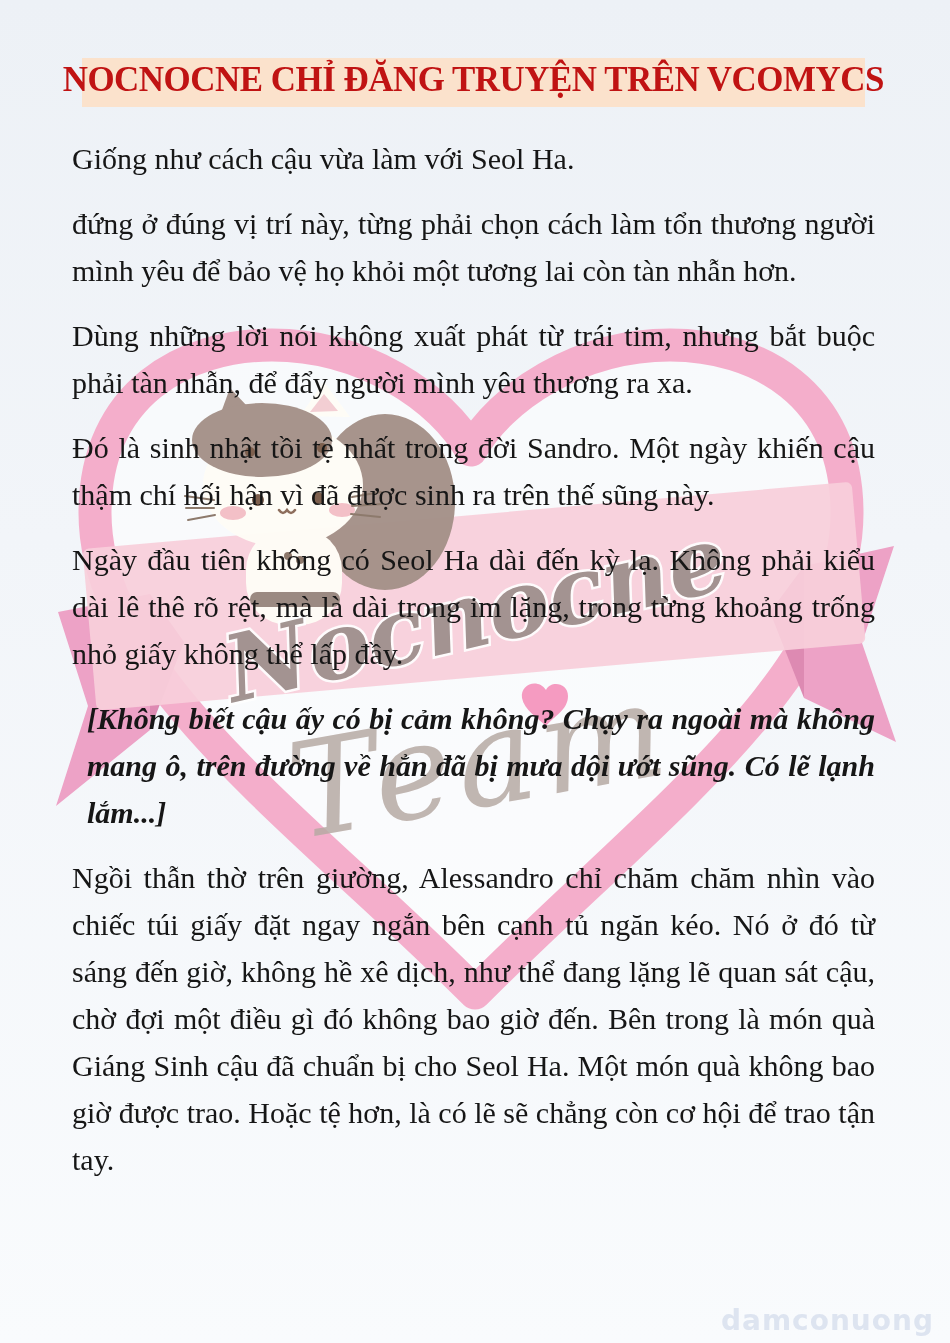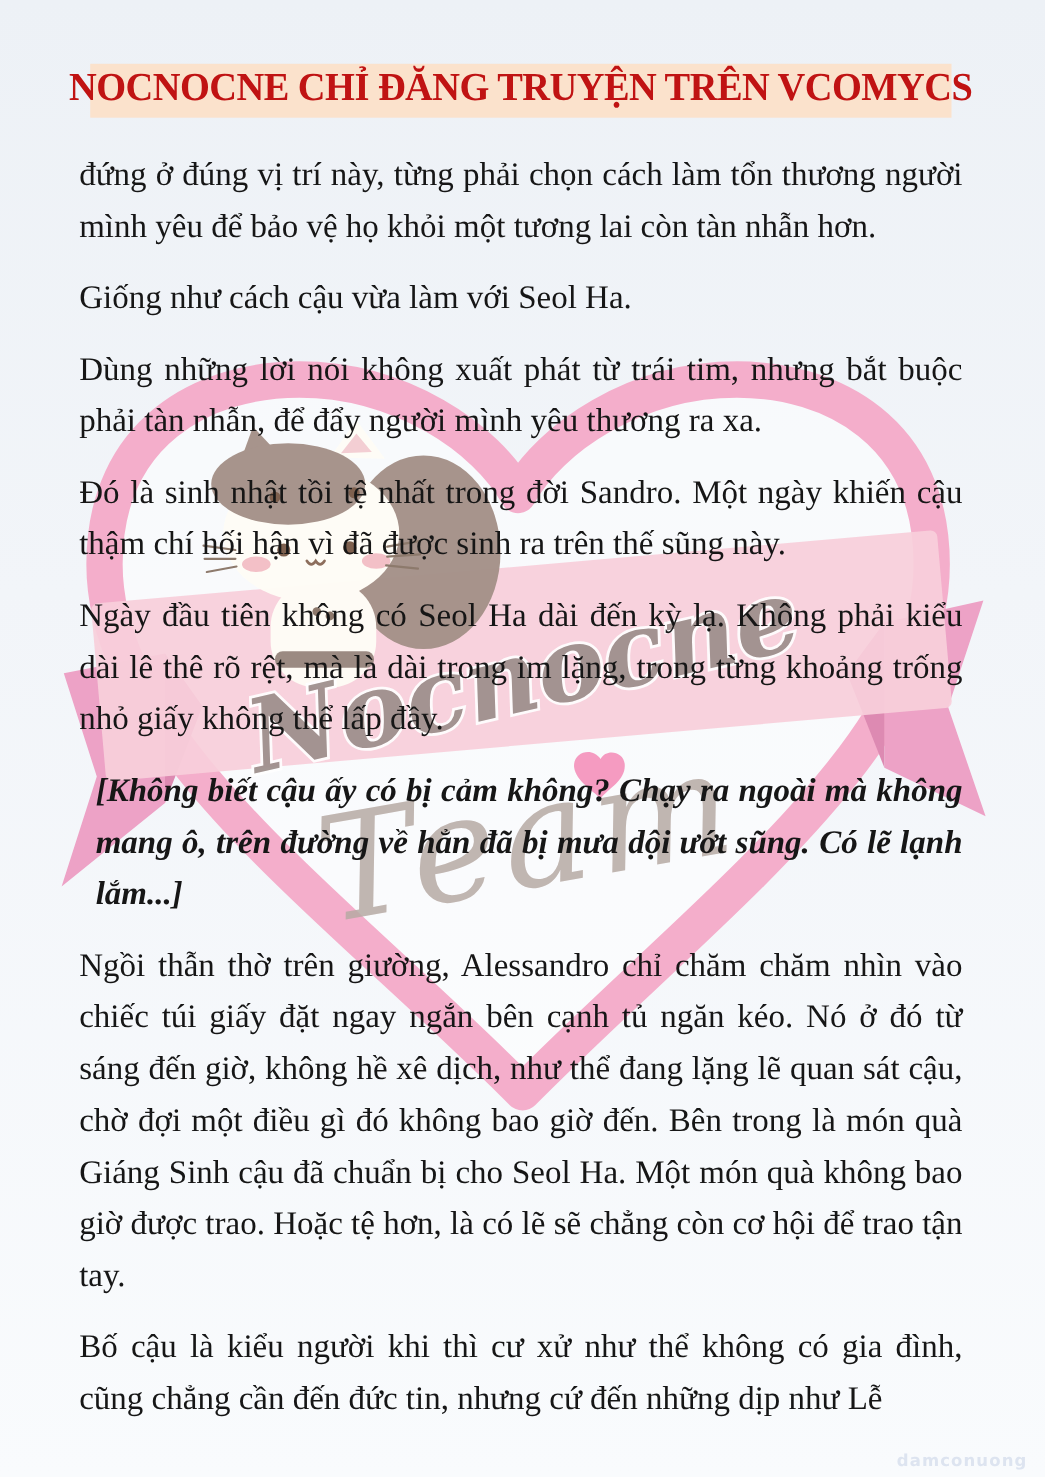--- a/index.html
+++ b/index.html
@@ -32,21 +32,21 @@
   }
   .content p.thought{
     font-weight:bold;font-style:italic;margin-left:15px;
   }
   .footer-left{
     position:absolute;left:18px;bottom:8px;z-index:3;opacity:0.8;
   }
   .footer-right{
     position:absolute;right:16px;bottom:6px;z-index:3;
     font-family:"DejaVu Sans","Liberation Sans",sans-serif;
-    font-size:15px;font-weight:bold;letter-spacing:1px;
+    font-size:28px;font-weight:bold;letter-spacing:1px;
     color:#dde4f0;
   }
 </style>
 </head>
 <body>
 
 <div class="page">
 
   <svg class="watermark-svg" width="950" height="1343" viewBox="0 0 950 1343" aria-hidden="true">
 
@@ -93,25 +93,24 @@
 
     <path d="M546 690 c-8 -12 -26 -6 -24 8 c2 12 16 20 24 28 c8 -10 22 -16 22 -30 c0 -13 -17 -16 -22 -6 Z" fill="#f490ba" opacity="0.9"></path>
 
     <text transform="rotate(-10 480 762)" x="480" y="806" text-anchor="middle" font-family="DejaVu Serif, serif" font-size="132" font-style="italic" letter-spacing="6" fill="#b7aaa4" opacity="0.85">Team</text>
   </svg>
 
   <div class="content">
     <div class="header-strip">
       <span>NOCNOCNE CHỈ ĐĂNG TRUYỆN TRÊN VCOMYCS</span>
     </div>
+    <p>Giống như cách cậu vừa làm với Seol Ha.</p>
     <p>đứng ở đúng vị trí này, từng phải chọn cách làm tổn thương người mình yêu để bảo vệ họ khỏi một tương lai còn tàn nhẫn hơn.</p>
-    <p>Giống như cách cậu vừa làm với Seol Ha.</p>
     <p>Dùng những lời nói không xuất phát từ trái tim, nhưng bắt buộc phải tàn nhẫn, để đẩy người mình yêu thương ra xa.</p>
     <p>Đó là sinh nhật tồi tệ nhất trong đời Sandro. Một ngày khiến cậu thậm chí hối hận vì đã được sinh ra trên thế sũng này.</p>
     <p>Ngày đầu tiên không có Seol Ha dài đến kỳ lạ. Không phải kiểu dài lê thê rõ rệt, mà là dài trong im lặng, trong từng khoảng trống nhỏ giấy không thể lấp đầy.</p>
     <p class="thought">[Không biết cậu ấy có bị cảm không? Chạy ra ngoài mà không mang ô, trên đường về hẳn đã bị mưa dội ướt sũng. Có lẽ lạnh lắm...]</p>
     <p>Ngồi thẫn thờ trên giường, Alessandro chỉ chăm chăm nhìn vào chiếc túi giấy đặt ngay ngắn bên cạnh tủ ngăn kéo. Nó ở đó từ sáng đến giờ, không hề xê dịch, như thể đang lặng lẽ quan sát cậu, chờ đợi một điều gì đó không bao giờ đến. Bên trong là món quà Giáng Sinh cậu đã chuẩn bị cho Seol Ha. Một món quà không bao giờ được trao. Hoặc tệ hơn, là có lẽ sẽ chẳng còn cơ hội để trao tận tay.</p>
-    <p>Bố cậu là kiểu người khi thì cư xử như thể không có gia đình, cũng chẳng cần đến đức tin, nhưng cứ đến những dịp như Lễ</p>
   </div>
 
   <div class="footer-right">damconuong</div>
 
 </div>
 
 </body></html>

